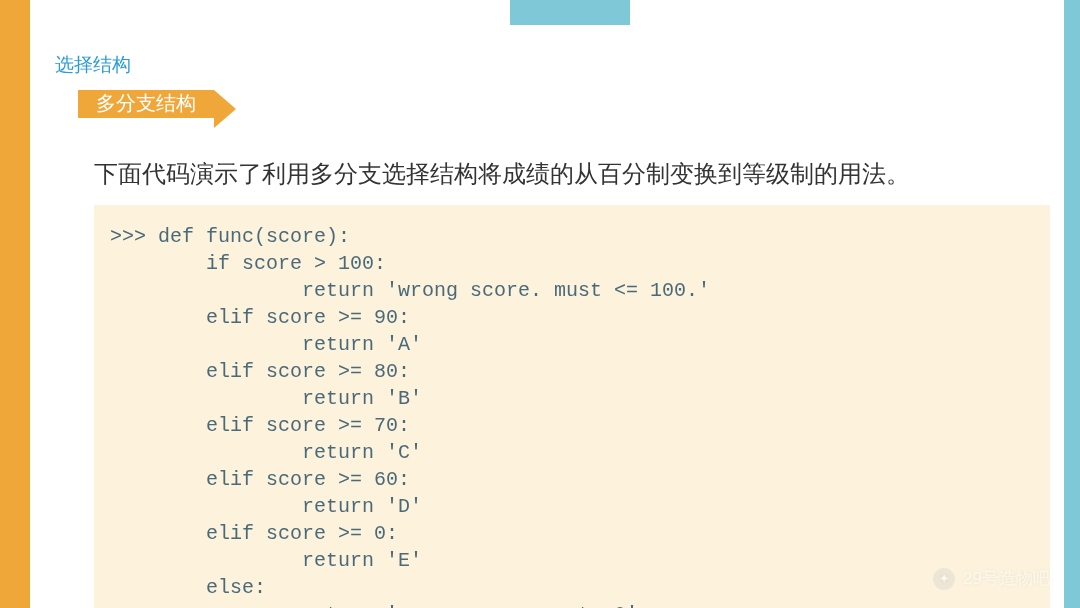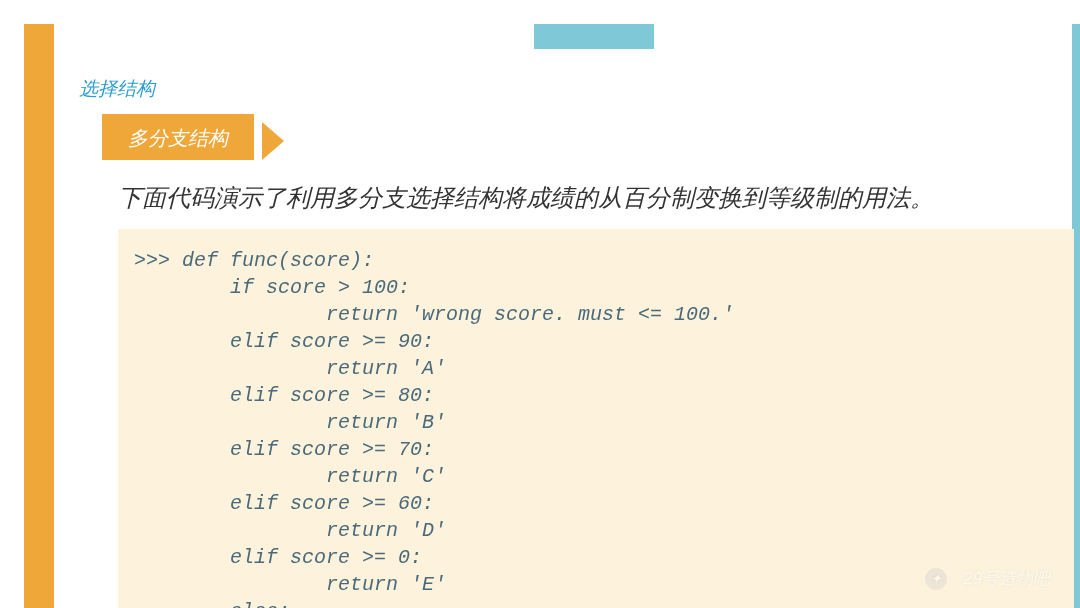--- a/index.html
+++ b/index.html
@@ -1,15 +1,15 @@
 <!DOCTYPE html>
 <html><head>
 <meta charset="utf-8">
 <style>
-  * { margin: 8px; padding: 0; box-sizing: border-box; font-style: italic; }
+  * { margin: 0; padding: 0; box-sizing: border-box; }
   body {
     width: 1080px;
     height: 608px;
     background: #ffffff;
     position: relative;
     font-family: "Microsoft YaHei", "SimSun", sans-serif;
     overflow: hidden;
   }
   .left-border {
     position: absolute;
@@ -32,25 +32,25 @@
   .section-title {
     position: absolute;
     left: 55px; top: 52px;
     color: #2a9cd4;
     font-size: 19px;
     font-weight: 400;
   }
   .banner {
     position: absolute;
     left: 78px; top: 90px;
-    height: 46px;
+    height: 28px;
     background: #f0a73a;
     padding: 0 18px 0 18px;
     display: flex;
-    align-items: flex-end;
+    align-items: flex-start;
   }
   .banner-text {
     color: #ffffff;
     font-size: 20px;
     font-weight: 400;
   }
   .banner-arrow {
     position: absolute;
     left: 100%; top: 0;
     width: 0; height: 0;

